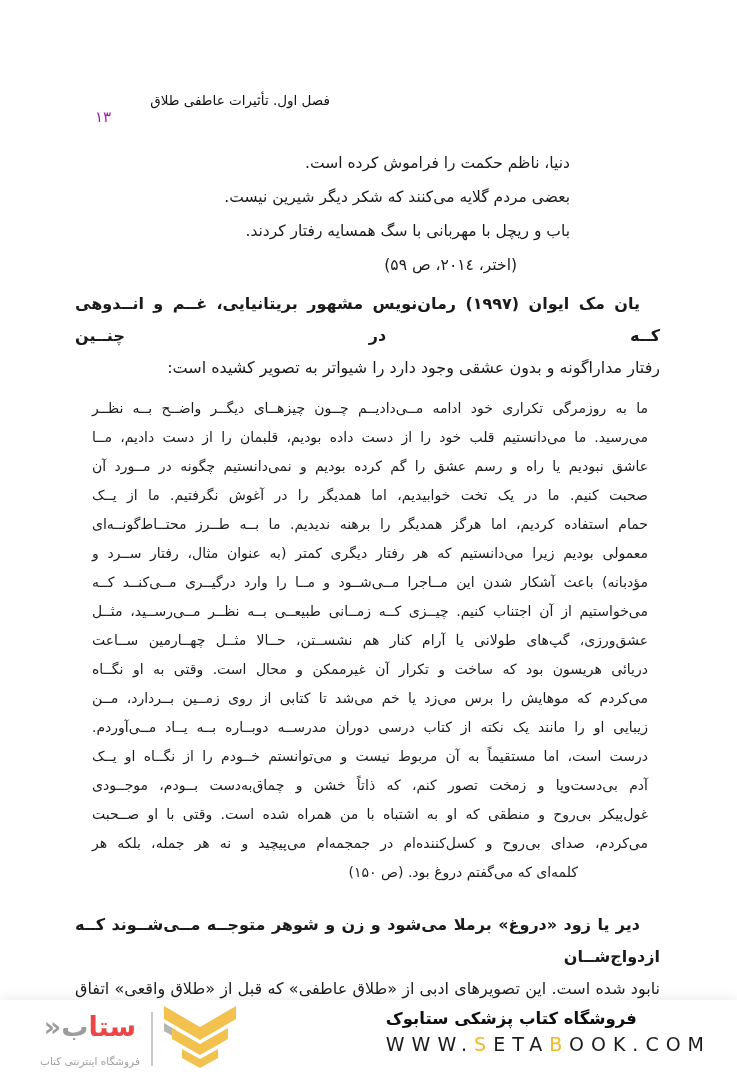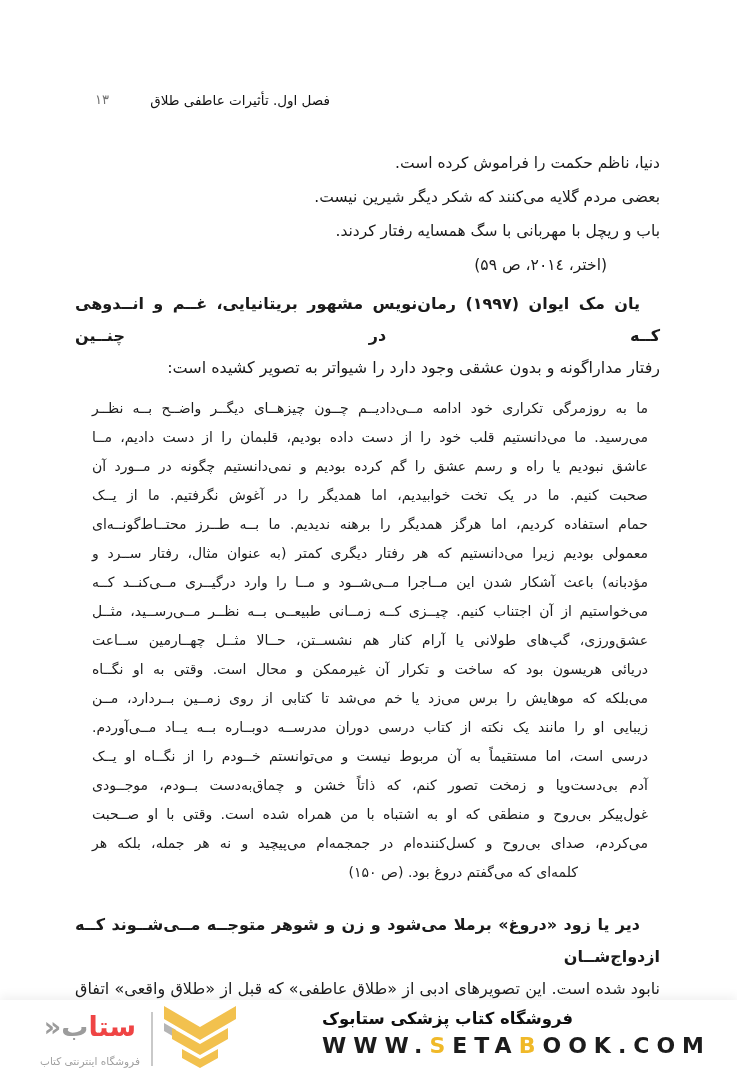--- a/index.html
+++ b/index.html
@@ -2,41 +2,41 @@
 <html lang="fa"><head>
 <meta charset="utf-8">
 <style>
   html,body{margin:0;padding:0;background:#ffffff;}
   .page{
     width:737px;height:1080px;position:relative;background:#ffffff;
     font-family:"DejaVu Sans",sans-serif;color:#1b1b1b;overflow:hidden;margin:0 auto;
   }
   
   .running-header{position:absolute;top:88px;left:0;right:0;height:26px;direction:ltr;}
-  .page-num{position:absolute;left:95px;top:4px;font-size:13px;color:#737373;}
+  .page-num{position:absolute;left:95px;top:20px;font-size:15px;color:#a21caf;}
   .chapter{position:absolute;right:407px;top:4px;direction:rtl;font-size:13.5px;color:#111;white-space:nowrap;}
   .chapter .lbl{font-weight:normal;}
   
   .content{position:absolute;top:146px;right:77px;left:75px;direction:rtl;}
-  .poem{text-align:right;font-size:15.5px;line-height:34px;color:#1b1b1b;}
+  .poem{text-align:right;margin-right:90px;font-size:15.5px;line-height:34px;color:#1b1b1b;}
   .poem .cite{padding-right:53px;}
   .para{margin-top:6px;}
   .para .line{font-size:16px;line-height:32px;text-align:justify;text-align-last:justify;color:#1b1b1b;}
   .para .line.first{text-indent:20px;font-weight:bold;}
   .para .line.endline{text-align:right;text-align-last:right;}
   .blockquote{margin:10px 12px 0 17px;}
   .blockquote .q-line{font-size:14px;line-height:29px;text-align:justify;text-align-last:justify;color:#1c1c1c;}
   .blockquote .q-line.q-last{text-align:right;text-align-last:right;padding-right:70px;}
   .para2{margin-top:22px;}
   
   .footer{position:absolute;bottom:0;left:0;right:0;height:80px;background:#fff;
     box-shadow:0 -4px 10px rgba(0,0,0,0.06);direction:ltr;}
   .f-right{position:absolute;right:26px;top:7px;text-align:left;}
   .store-title{font-size:16.5px;font-weight:bold;color:#101010;direction:rtl;line-height:1.4;}
-  .website{margin-top:3px;font-size:22px;font-weight:bold;color:#1c1c1c;letter-spacing:7px;white-space:nowrap;}
+  .website{margin-top:3px;font-size:19px;font-weight:normal;color:#1c1c1c;letter-spacing:7px;white-space:nowrap;}
   .website .accent{color:#F0B929;}
   .f-left{position:absolute;left:40px;top:6px;display:flex;align-items:center;gap:11px;}
   .wm-col{text-align:center;}
   .wm{font-size:27px;font-weight:bold;direction:rtl;line-height:1.15;white-space:nowrap;}
   .wm .y{color:#ef4444;}
   .wm .g{color:#9C9C9C;}
   .tagline{font-size:10.5px;color:#A0A0A0;margin-top:12px;direction:rtl;white-space:nowrap;}
   .v-div{width:2px;height:54px;background:#C9C9C9;}
   .chevron{width:72px;height:66px;display:block;}
 </style>
@@ -68,23 +68,23 @@
       <div class="q-line">ما به روزمرگی تکراری خود ادامه مــی‌دادیــم چــون چیزهــای دیگــر واضــح بــه نظــر</div>
       <div class="q-line">می‌رسید. ما می‌دانستیم قلب خود را از دست داده بودیم، قلبمان را از دست دادیم، مــا</div>
       <div class="q-line">عاشق نبودیم یا راه و رسم عشق را گم کرده بودیم و نمی‌دانستیم چگونه در مــورد آن</div>
       <div class="q-line">صحبت کنیم. ما در یک تخت خوابیدیم، اما همدیگر را در آغوش نگرفتیم. ما از یــک</div>
       <div class="q-line">حمام استفاده کردیم، اما هرگز همدیگر را برهنه ندیدیم. ما بــه طــرز محتــاط‌گونــه‌ای</div>
       <div class="q-line">معمولی بودیم زیرا می‌دانستیم که هر رفتار دیگری کمتر (به عنوان مثال، رفتار ســرد و</div>
       <div class="q-line">مؤدبانه) باعث آشکار شدن این مــاجرا مــی‌شــود و مــا را وارد درگیــری مــی‌کنــد کــه</div>
       <div class="q-line">می‌خواستیم از آن اجتناب کنیم. چیــزی کــه زمــانی طبیعــی بــه نظــر مــی‌رســید، مثــل</div>
       <div class="q-line">عشق‌ورزی، گپ‌های طولانی یا آرام کنار هم نشســتن، حــالا مثــل چهــارمین ســاعت</div>
       <div class="q-line">دریائی هریسون بود که ساخت و تکرار آن غیرممکن و محال است. وقتی به او نگــاه</div>
-      <div class="q-line">می‌بلکه که موهایش را برس می‌زد یا خم می‌شد تا کتابی از روی زمــین بــردارد، مــن</div>
+      <div class="q-line">می‌کردم که موهایش را برس می‌زد یا خم می‌شد تا کتابی از روی زمــین بــردارد، مــن</div>
       <div class="q-line">زیبایی او را مانند یک نکته از کتاب درسی دوران مدرســه دوبــاره بــه یــاد مــی‌آوردم.</div>
-      <div class="q-line">درسی است، اما مستقیماً به آن مربوط نیست و می‌توانستم خــودم را از نگــاه او یــک</div>
+      <div class="q-line">درست است، اما مستقیماً به آن مربوط نیست و می‌توانستم خــودم را از نگــاه او یــک</div>
       <div class="q-line">آدم بی‌دست‌وپا و زمخت تصور کنم، که ذاتاً خشن و چماق‌به‌دست بــودم، موجــودی</div>
       <div class="q-line">غول‌پیکر بی‌روح و منطقی که او به اشتباه با من همراه شده است. وقتی با او صــحبت</div>
       <div class="q-line">می‌کردم، صدای بی‌روح و کسل‌کننده‌ام در جمجمه‌ام می‌پیچید و نه هر جمله، بلکه هر</div>
       <div class="q-line q-last">کلمه‌ای که می‌گفتم دروغ بود. (ص ۱۵۰)</div>
     </div>
 
     <div class="para para2">
       <div class="line first">دیر یا زود «دروغ» برملا می‌شود و زن و شوهر متوجــه مــی‌شــوند کــه ازدواج‌شــان</div>
       <div class="line">نابود شده است. این تصویرهای ادبی از «طلاق عاطفی» که قبل از «طلاق واقعی» اتفاق</div>
     </div>

